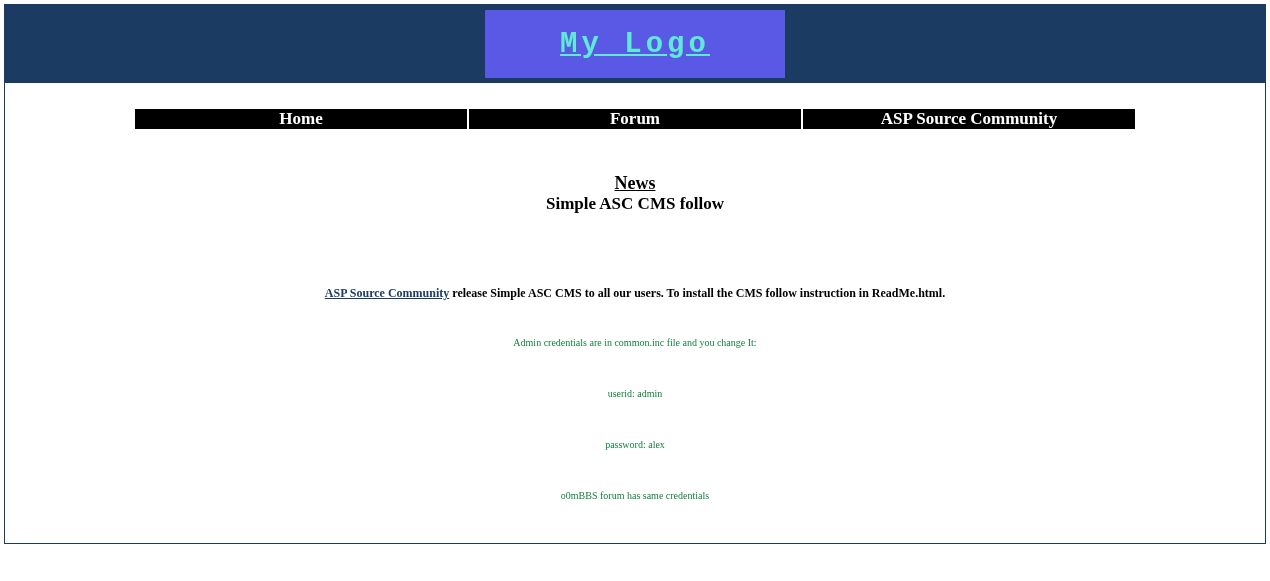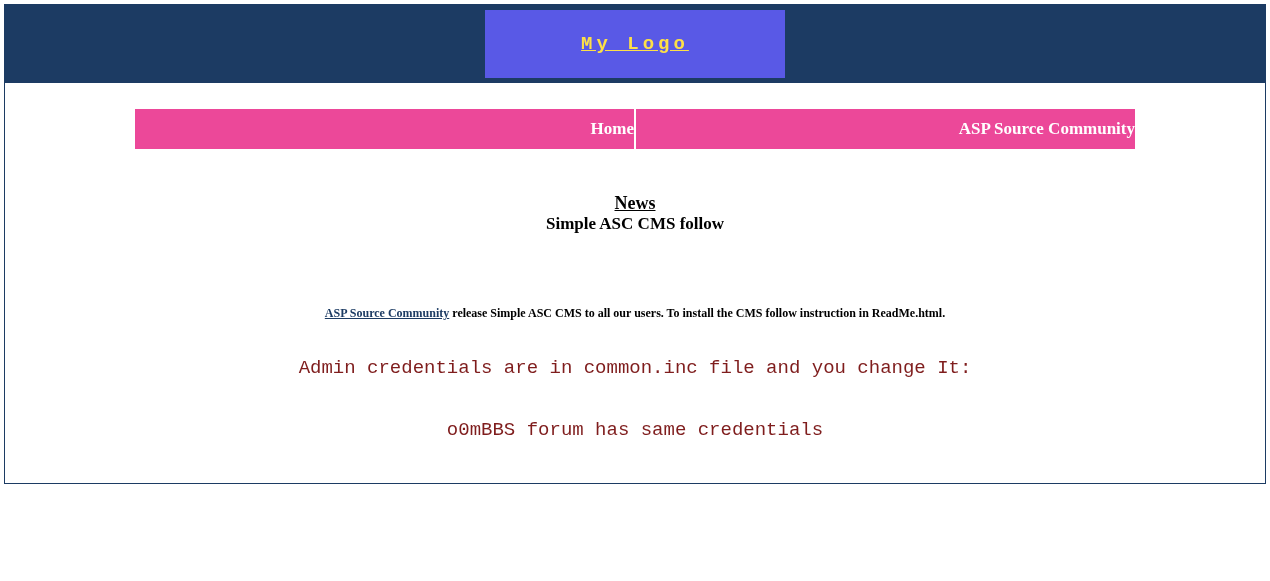--- a/index.html
+++ b/index.html
@@ -24,41 +24,41 @@
     }
     .logo-box {
       background: #5959e6;
       width: 300px;
       height: 68px;
       display: flex;
       justify-content: center;
       align-items: center;
     }
     .logo-text {
-      color: #fde047;
+      color: #5eead4;
       font-weight: bold;
-      font-size: 19px;
+      font-size: 29px;
       letter-spacing: 4px;
       text-decoration: underline;
       font-family: "Courier New", Courier, monospace;
     }
     .whitespace-pad { height: 26px; background: #ffffff; }
     .nav-row {
       display: flex;
       justify-content: center;
       gap: 2px;
       background: #ffffff;
       padding: 0 130px;
     }
     .nav-item {
       flex: 1;
-      background: #ec4899;
+      background: #000000;
       color: #ffffff;
-      text-align: right;
-      padding: 10px 0;
+      text-align: center;
+      padding: 0 0;
       font-weight: bold;
       font-size: 17px;
       cursor: pointer;
     }
     .content {
       background: #ffffff;
       text-align: center;
       padding: 44px 20px 26px 20px;
     }
     .section-title {
@@ -75,46 +75,49 @@
       font-weight: bold;
       font-size: 12px;
       margin-bottom: 36px;
     }
     .release-line .link {
       color: #1c3b63;
       text-decoration: underline;
       cursor: pointer;
     }
     .info-line {
-      font-family: Liberation Mono, monospace;
-      font-size: 19px;
-      color: #7f1d1d;
+      font-family: Liberation Serif, serif;
+      font-size: 10px;
+      color: #15803d;
       margin-bottom: 40px;
     }
     .info-line:last-child { margin-bottom: 16px; }
   </style>
 </head>
 <body>
 
 <div class="container">
   <div class="header-banner">
     <div class="logo-box">
       <span class="logo-text">My Logo</span>
     </div>
   </div>
 
   <div class="whitespace-pad"></div>
 
   <div class="nav-row">
     <div class="nav-item">Home</div>
+    <div class="nav-item">Forum</div>
     <div class="nav-item">ASP Source Community</div>
   </div>
 
   <div class="content">
     <div class="section-title">News</div>
     <div class="article-title">Simple ASC CMS follow</div>
     <div class="release-line">
       <span class="link">ASP Source Community</span><span> release Simple ASC CMS to all our users. To install the CMS follow instruction in ReadMe.html.</span>
     </div>
     <div class="info-line">Admin credentials are in common.inc file and you change It:</div>
+    <div class="info-line">userid: admin</div>
+    <div class="info-line">password: alex</div>
     <div class="info-line">o0mBBS forum has same credentials</div>
   </div>
 </div>
 
 </body></html>

